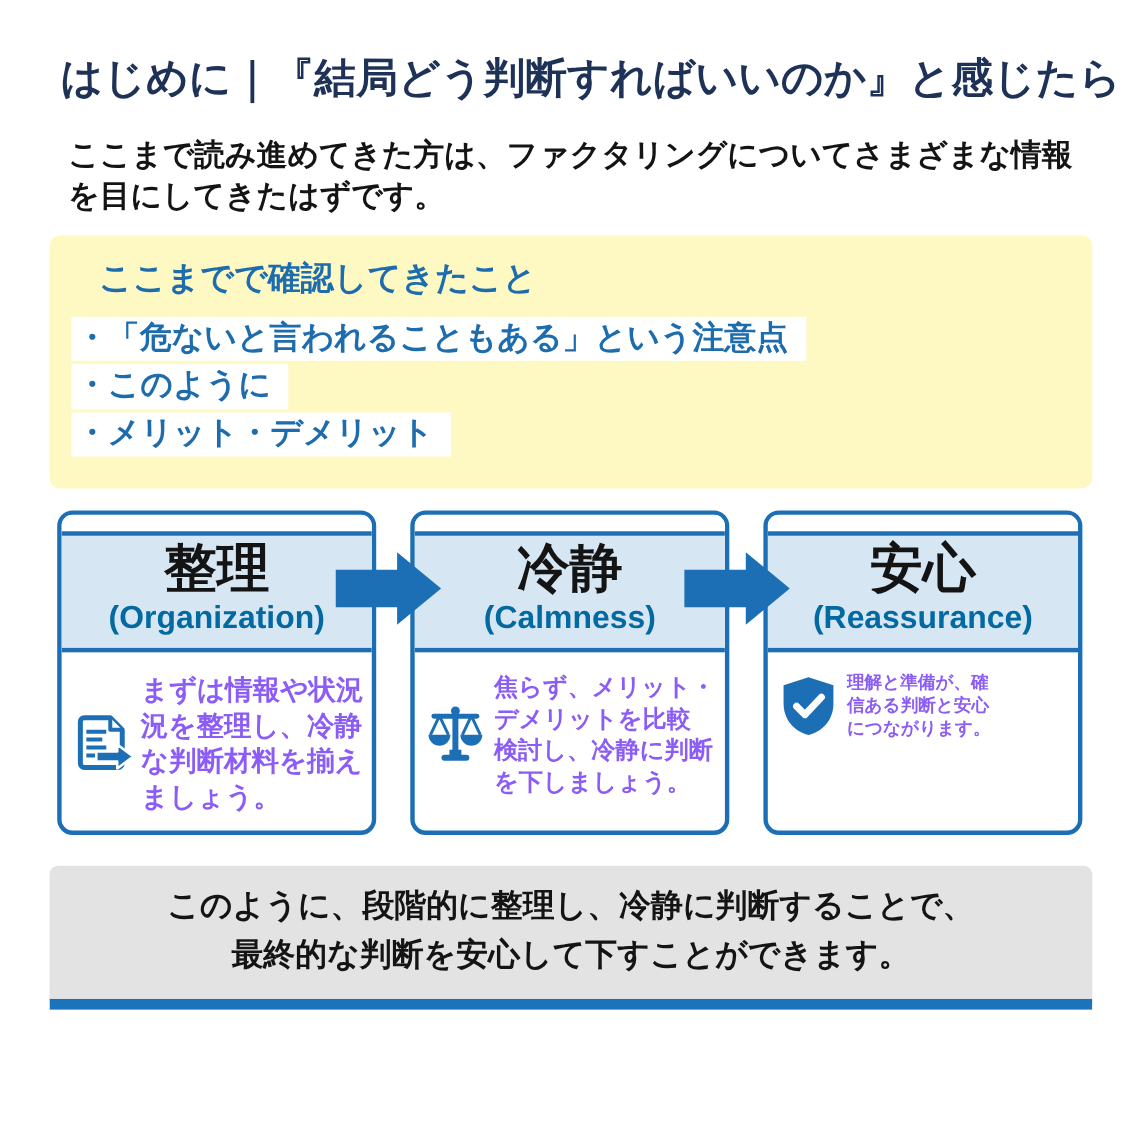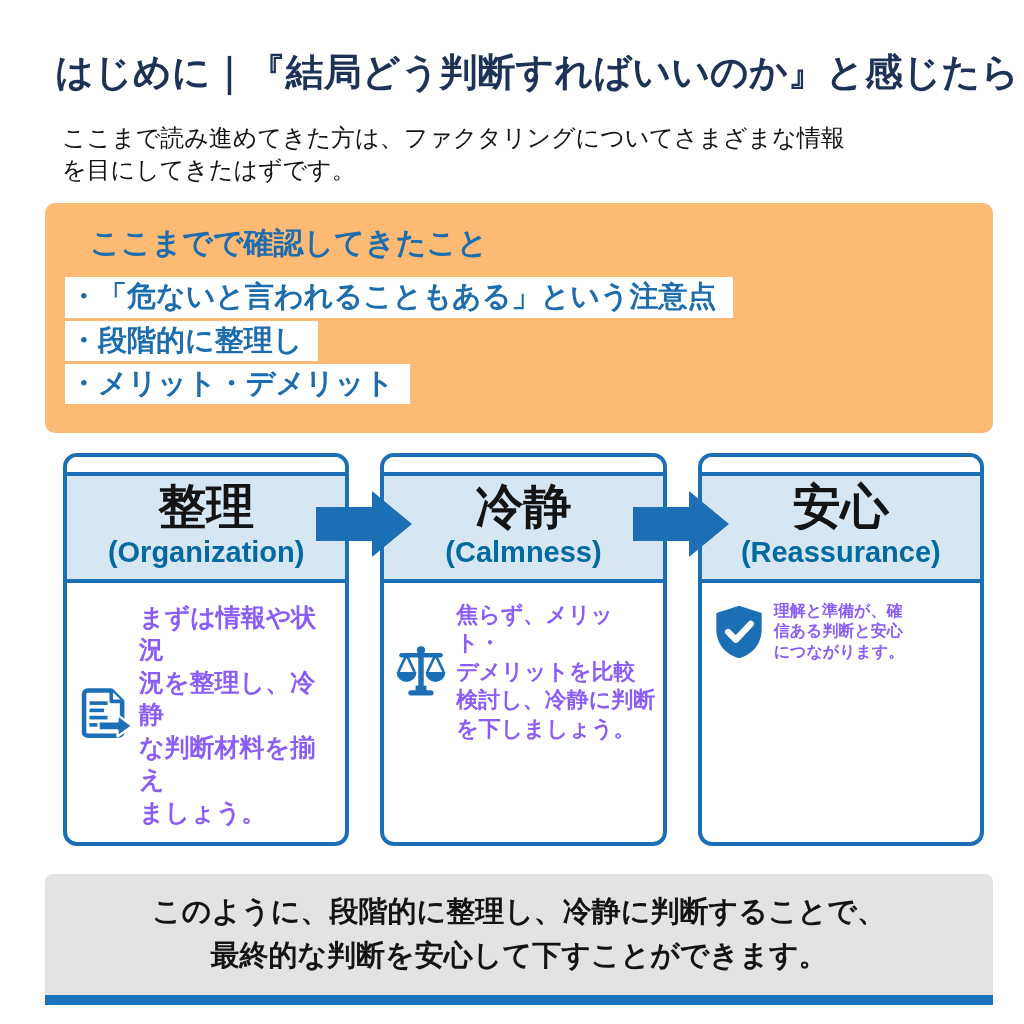--- a/index.html
+++ b/index.html
@@ -21,30 +21,30 @@
     margin-left: 10px;
     font-size: 38px;
     font-weight: bold;
     color: #1e3257;
     letter-spacing: 0px;
     line-height: 1.2;
     white-space: nowrap;
   }
   .intro-text {
     margin: 26px 0 0 17px;
-    font-size: 24px;
-    font-weight: normal;
+    font-size: 28px;
+    font-weight: bold;
     color: #141414;
     line-height: 1.33;
     white-space: pre-line;
   }
   
   .checklist-box {
     margin-top: 18px;
-    background: #fdba74;
+    background: #fef9c3;
     border-radius: 10px;
     padding: 20px 24px 26px 20px;
   }
   .checklist-heading {
     margin: 2px 0 16px 25px;
     font-size: 30px;
     font-weight: bold;
     color: #1c6cae;
     line-height: 1.2;
   }
@@ -57,21 +57,21 @@
     font-weight: bold;
     color: #1c6cae;
     line-height: 1.15;
     white-space: nowrap;
   }
   
   .steps-row {
     position: relative;
     display: flex;
     gap: 31px;
-    margin: 20px 9px 0 18px;
+    margin: 20px 9px 0 7px;
   }
   .step-card {
     flex: 1 1 0;
     border: 4px solid #1d6fb5;
     border-radius: 14px;
     background: #ffffff;
     overflow: hidden;
     min-height: 294px;
   }
   .card-top-strip { height: 15px; background: #ffffff; }
@@ -150,21 +150,21 @@
   <p class="intro-text">ここまで読み進めてきた方は、ファクタリングについてさまざまな情報
 を目にしてきたはずです。</p>
 
   <section class="checklist-box">
     <h2 class="checklist-heading">ここまでで確認してきたこと</h2>
     <div class="checklist-items">
       <div class="checklist-item">
         <span class="hl">・「危ないと言われることもある」という注意点</span>
       </div>
       <div class="checklist-item">
-        <span class="hl">・段階的に整理し</span>
+        <span class="hl">・このように</span>
       </div>
       <div class="checklist-item">
         <span class="hl">・メリット・デメリット</span>
       </div>
     </div>
   </section>
 
   <section class="steps-row">
 
     <div class="step-card">

